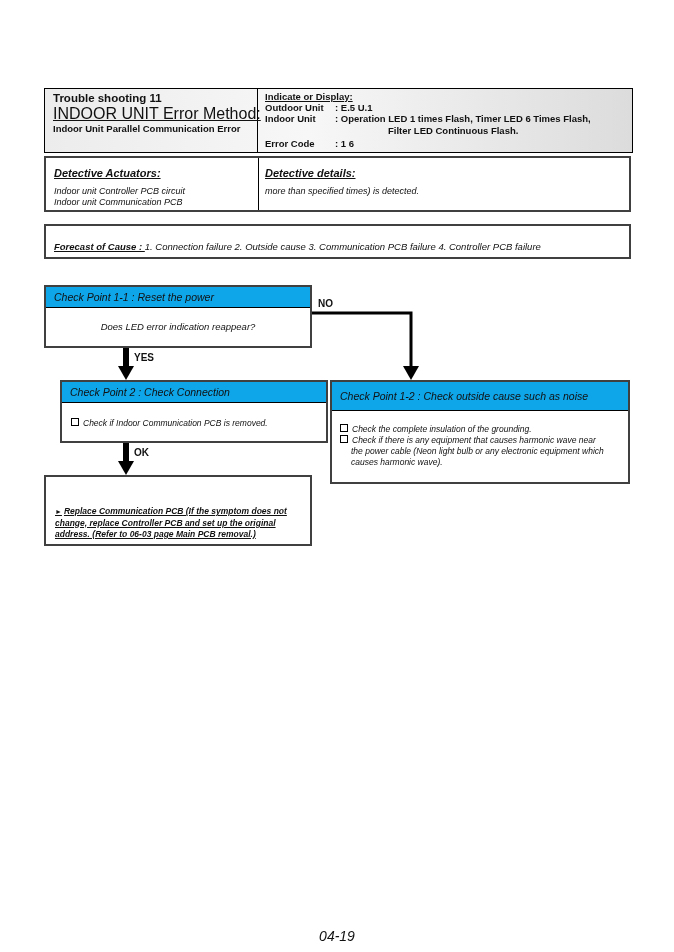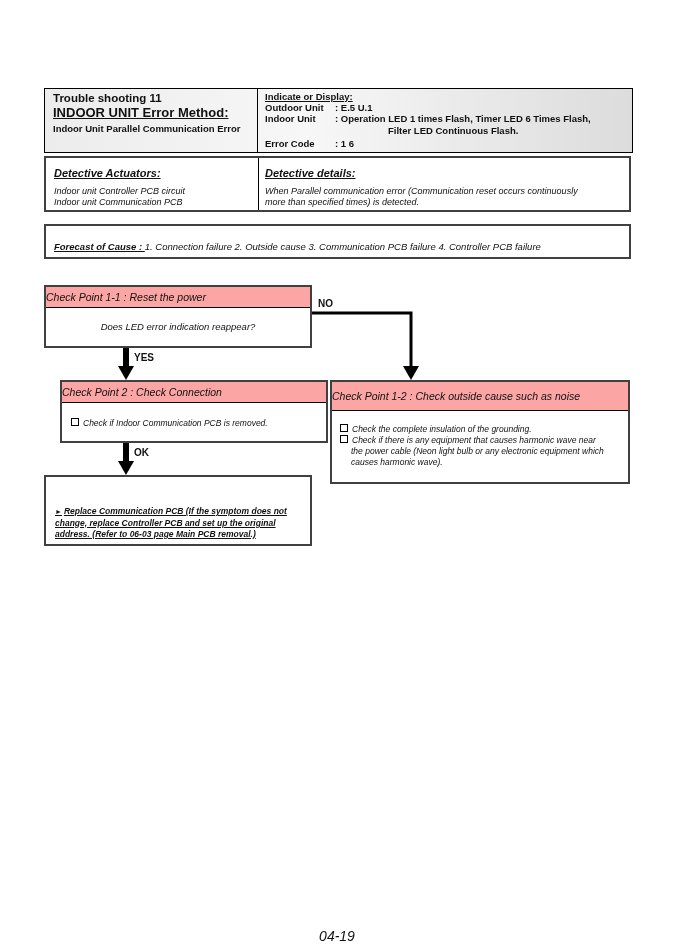--- a/index.html
+++ b/index.html
@@ -4,21 +4,21 @@
 <style>
   html, body { margin:0; padding:0; background:#ffffff; }
   body { width:674px; height:952px; position:relative; font-family:"Liberation Sans", sans-serif; color:#111; overflow:hidden; }
   .abs { position:absolute; }
   .box { position:absolute; border:2px solid #404040; box-sizing:border-box; background:#fff;font-style:italic; }
 
   
   #hdr { left:44px; top:88px; width:587px; height:63px; border:1px solid #000; background:linear-gradient(90deg,#ececec 0%,#f7f7f7 45%,#dcdcdc 100%); }
   #hdr .divider { position:absolute; left:212px; top:0; bottom:0; border-left:1px solid #000; }
   #hdr .l1 { position:absolute; left:8px; top:3px; font-size:11.5px; font-weight:bold; }
-  #hdr .l2 { position:absolute; left:8px; top:16px; font-size:13px; font-weight:bold; text-decoration:underline; }
+  #hdr .l2 { position:absolute; left:8px; top:16px; font-size:16px; font-weight:normal; text-decoration:underline; }
   #hdr .l3 { position:absolute; left:8px; top:33px; font-size:9.5px; font-weight:bold; line-height:13px; width:200px; }
   #hdr .r { position:absolute; left:220px; font-size:9.5px; font-weight:bold; }
   #hdr .r .k { display:inline-block; width:70px; }
   #hdr .r1 { top:2px; text-decoration:underline; }
   #hdr .r2 { top:13px; }
   #hdr .r3 { top:24px; }
   #hdr .r4 { top:36px; left:298px;margin-left:45px; }
   #hdr .r5 { top:49px; }
 
   
@@ -26,21 +26,21 @@
   #det .divider { position:absolute; left:212px; top:0; bottom:0; border-left:1px solid #000; }
   #det .h { position:absolute; top:9px; font-size:11px; font-weight:bold; text-decoration:underline; }
   #det .t { position:absolute; top:28px; font-size:9px; line-height:11px; }
 
   
   #fc { left:44px; top:224px; width:587px; height:35px; }
   #fc .txt { position:absolute; left:8px; top:15px; font-size:9.5px; }
   #fc .lbl { font-weight:bold; text-decoration:underline; }
 
   
-  .cp-head { position:absolute; left:0; top:0; right:0; background:#fca5a5; border-bottom:1px solid #000; font-size:10.5px; box-sizing:border-box; }
+  .cp-head { position:absolute; left:0; top:0; right:0; background:#0ea5e9; border-bottom:1px solid #000; font-size:10.5px; padding-left:8px; box-sizing:border-box; }
   .cp-body { position:absolute; left:0; right:0; font-size:8.5px; line-height:11px; }
 
   #cp11 { left:44px; top:285px; width:268px; height:63px; }
   #cp11 .cp-head { height:21px; line-height:21px; }
   #cp11 .cp-body { top:34px; text-align:center; font-size:9.5px; }
 
   #cp2 { left:44px; top:380px; width:268px; height:63px;margin-left:16px; }
   #cp2 .cp-head { height:21px; line-height:21px; }
   #cp2 .cp-body { top:36px; left:9px; }
 
@@ -77,21 +77,20 @@
 
 <div id="det" class="box">
   <div class="divider"></div>
   <div class="h" style="left:8px">Detective Actuators:</div>
   <div class="t" style="left:8px">
     <div>Indoor unit Controller PCB circuit</div>
     <div>Indoor unit Communication PCB</div>
   </div>
   <div class="h" style="left:219px">Detective details:</div>
   <div class="t" style="left:219px">
-    <div>When Parallel communication error (Communication reset occurs continuously</div>
     <div>more than specified times) is detected.</div>
   </div>
 </div>
 
 <div id="fc" class="box">
   <div class="txt"><span class="lbl">Forecast of  Cause : </span><span>1. Connection failure  2. Outside cause  3. Communication PCB failure  4. Controller PCB failure</span></div>
 </div>
 
 <svg class="abs" style="left:0;top:0" width="674" height="952">
   <g>

